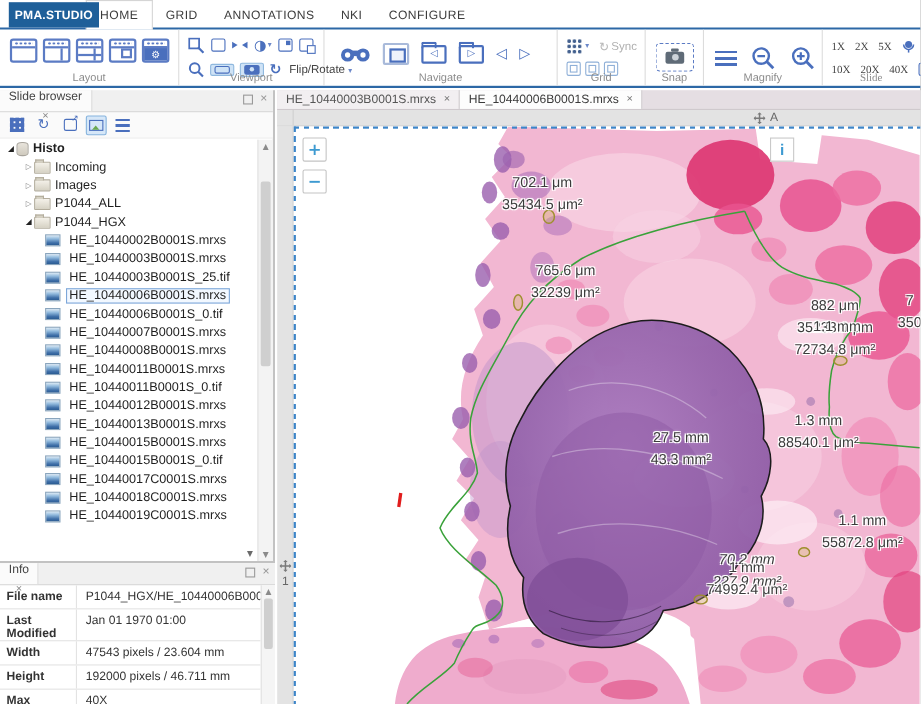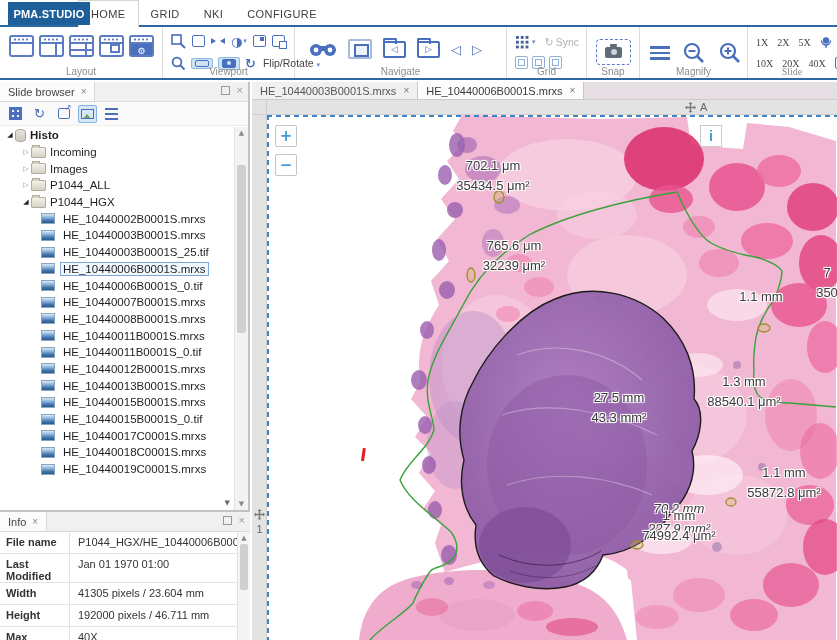--- a/index.html
+++ b/index.html
@@ -85,21 +85,21 @@
   .slide-rows { position:absolute; left:8px; top:7px; font-size:10px; color:#444; }
   .slide-rows .r { display:flex; gap:9px; align-items:center; height:16px; margin-bottom:5px;}
   .ext-link { width:12px; height:12px; border:1.6px solid #4a6fbd; border-radius:2px; position:relative; }
   .ext-link::after{ content:'↗'; position:absolute; right:-2px; top:-6px; font-size:9px; color:#4a6fbd; background:transparent; font-family:"DejaVu Sans",sans-serif;}
 
   
   .left-panel { position:absolute; left:0; top:82px; width:250px; background:#fff; border-right:2px solid #c2c2c2; }
   .sb-panel { height:428px; }
   .info-panel { top:510px; height:130px; position:absolute; left:0; width:250px; border-top:2px solid #c2c2c2; background:#fff;}
   .panel-head { height:20px; background:#f0f0f0; border-bottom:1px solid #d9d9d9; position:relative; display:flex; }
-  .panel-tab { background:#fbfbfb; border-right:1px solid #d9d9d9; padding:0 8px; display:flex; align-items:center; gap:6px; font-size:11px; color:#444; }
+  .panel-tab { background:#fbfbfb; border-right:1px solid #d9d9d9; padding:0 8px; display:flex; align-items:center; gap:6px; font-size:11px; color:#444;flex-direction:column; }
   .panel-tab .x { color:#888; font-size:10px; cursor:default; }
   .win-btns { position:absolute; right:5px; top:4px; display:flex; gap:7px; align-items:center; }
   .winbtn-max { width:9px; height:9px; border:1.3px solid #999; }
   .winbtn-x { color:#999; font-size:11px; line-height:9px; }
 
   .sb-toolbar { height:24px; background:#fafafa; display:flex; align-items:center; gap:5px; padding-left:6px; border-bottom:1px solid #eee;}
   .sbt { width:19px; height:18px; display:flex; align-items:center; justify-content:center; border:1px solid transparent; border-radius:2px;}
   .sbt.active { background:#d6e7f8; border-color:#86b3dd; }
   .sbt-grid { width:13px; height:13px; background-image:linear-gradient(90deg,#4a6fbd 3.5px,transparent 3.5px),linear-gradient(#4a6fbd 3.5px,transparent 3.5px); background-size:5px 5px; }
   .sbt-refresh { color:#4a6fbd; font-size:13px; font-family:"DejaVu Sans",sans-serif;}
@@ -176,20 +176,21 @@
 
   <div class="ribbon-tabs">
     <div class="blue-underline"></div>
     <div class="app-btn">PMA.STUDIO</div>
     <div class="rtabs">
 
         <div class="rtab active">HOME</div>
 
         <div class="rtab">GRID</div>
 
+        <div class="rtab">ANNOTATIONS</div>
 
         <div class="rtab">NKI</div>
 
         <div class="rtab">CONFIGURE</div>
       </div>
   </div>
 
   <div class="toolbar">
 
     <div class="group g-layout">
@@ -512,21 +513,21 @@
           <div class="val">P1044_HGX/HE_10440006B000</div>
         </div>
 
         <div class="irow">
           <div class="lbl">Last Modified</div>
           <div class="val">Jan 01 1970 01:00</div>
         </div>
 
         <div class="irow">
           <div class="lbl">Width</div>
-          <div class="val">41305 pixels / 23.604 mm</div>
+          <div class="val">47543 pixels / 23.604 mm</div>
         </div>
 
         <div class="irow">
           <div class="lbl">Height</div>
           <div class="val">192000 pixels / 46.711 mm</div>
         </div>
 
         <div class="irow">
           <div class="lbl">Max Magnification</div>
           <div class="val">40X</div>
@@ -719,20 +720,25 @@
 
       <div class="anno-layer" id="annos">
           <div class="anno" style="left: 226px; top: 61px;">
             <div>702.1 μm</div>
             <div>35434.5 μm²</div>
           </div>
           <div class="anno" style="left: 206px; top: 141px; margin-left: 41px;">
             <div>765.6 μm</div>
             <div>32239 μm²</div>
           </div>
+          <div class="anno" style="left: 492px; top: 183px;">
+            <div>882 μm</div>
+            <div>35233.1 μm</div>
+            <div>72734.8 μm²</div>
+          </div>
           <div class="anno" style="left: 494px; top: 182px;">
             <div>1.1 mm</div>
           </div>
           <div class="anno" style="left: 477px; top: 277px;">
             <div>1.3 mm</div>
             <div>88540.1 μm²</div>
           </div>
           <div class="anno" style="left: 352px; top: 293px;">
             <div>27.5 mm</div>
             <div>43.3 mm²</div>

